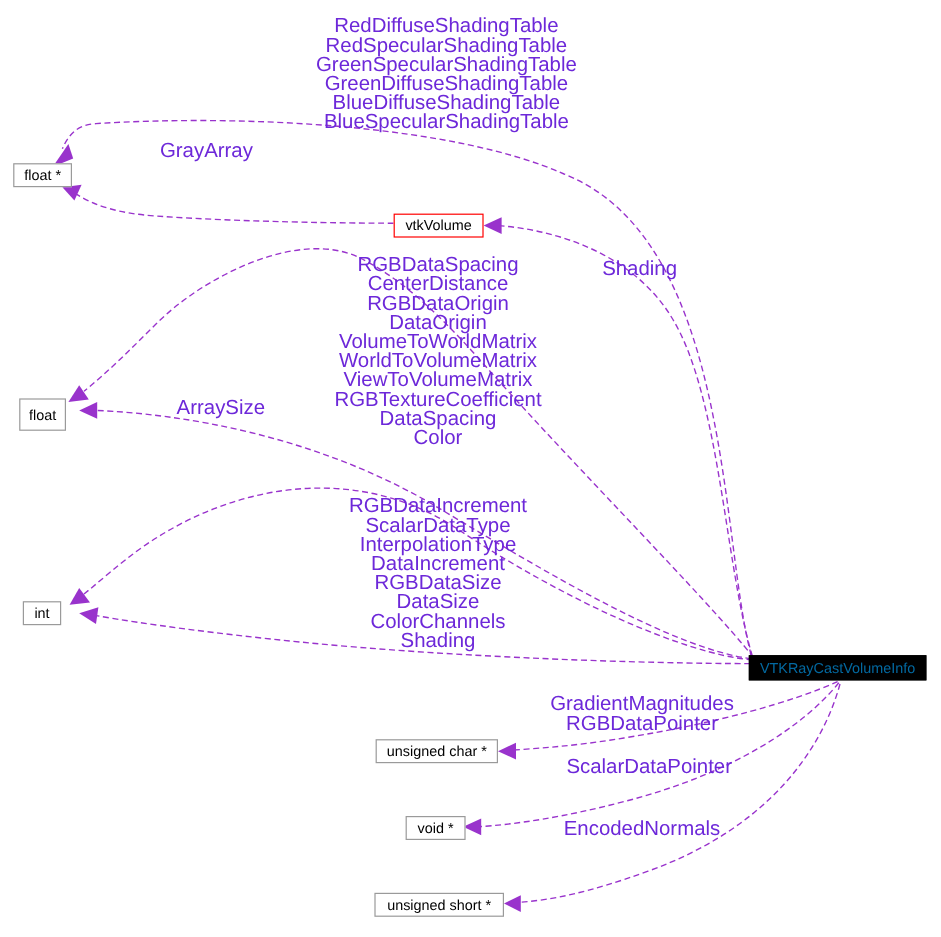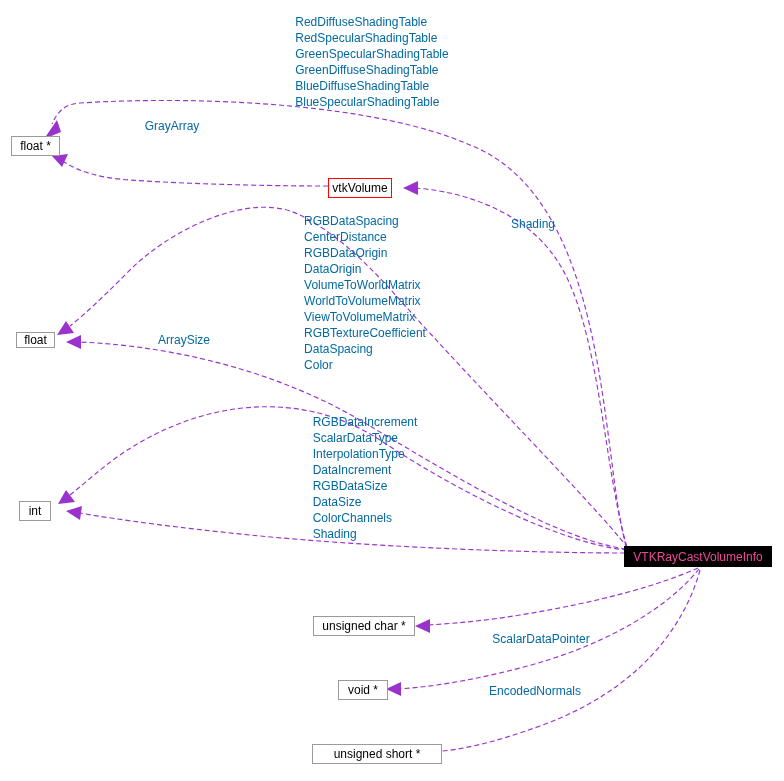--- a/index.html
+++ b/index.html
@@ -49,27 +49,27 @@
     align-items: center;
     justify-content: center;
     padding: 0 7px;
   }
   .node-box.red {
     border: 1px solid #ff0000;
   }
   .node-box.focus {
     border: 1px solid #000000;
     background: #000000;
-    color: #ec4899;
+    color: #0369a1;
   }
   .edge-label {
     position: absolute;
-    font-size: 12px;
-    color: #0369a1;
-    text-align: left;
+    font-size: 17px;
+    color: #6d28d9;
+    text-align: center;
     line-height: 16px;
     white-space: nowrap;
     transform: translateX(-50%);
   }
 </style>
 </head>
 <body>
 
 <div id="diagram-root">
 
@@ -103,45 +103,45 @@
     <polygon class="arrow-head" points="386,689 401,682 401,696"></polygon>
 
     <path class="edge-path" d="M 700,570 C 685,625 640,690 540,726 C 490,744 460,750 432,752"></path>
     <polygon class="arrow-head" points="420,753 434,746 434,760"></polygon>
   </svg>
 
   <div class="node-box" id="node-floatptr" style="left:11px; top:136px; width:49px; height:20px;">
     <span>float *</span>
   </div>
 
-  <div class="node-box red" id="node-vtkvolume" style="left:328px; top:178px; width:64px; height:20px;">
+  <div class="node-box red" id="node-vtkvolume" style="left:328px; top:178px; width:75px; height:20px;">
     <span>vtkVolume</span>
   </div>
 
-  <div class="node-box" id="node-float" style="left:16px; top:332px; width:39px; height:16px;">
+  <div class="node-box" id="node-float" style="left:16px; top:332px; width:39px; height:27px;">
     <span>float</span>
   </div>
 
   <div class="node-box" id="node-int" style="left:19px; top:501px; width:32px; height:20px;">
     <span>int</span>
   </div>
 
   <div class="node-box focus" id="node-focus" style="left:624px; top:546px; width:148px; height:21px;">
     <span>VTKRayCastVolumeInfo</span>
   </div>
 
   <div class="node-box" id="node-ucharptr" style="left:313px; top:616px; width:102px; height:20px;">
     <span>unsigned char *</span>
   </div>
 
   <div class="node-box" id="node-voidptr" style="left:338px; top:680px; width:50px; height:20px;">
     <span>void *</span>
   </div>
 
-  <div class="node-box" id="node-ushortptr" style="left:312px; top:744px; width:130px; height:20px;align-items:center;">
+  <div class="node-box" id="node-ushortptr" style="left:312px; top:744px; width:108px; height:20px;align-items:center;">
     <span>unsigned short *</span>
   </div>
 
   <div class="edge-label" id="lbl-shading" style="left:372px; top:14px;">
       <div>RedDiffuseShadingTable</div>
       <div>RedSpecularShadingTable</div>
       <div>GreenSpecularShadingTable</div>
       <div>GreenDiffuseShadingTable</div>
       <div>BlueDiffuseShadingTable</div>
       <div>BlueSpecularShadingTable</div>
@@ -177,20 +177,24 @@
       <div>RGBDataIncrement</div>
       <div>ScalarDataType</div>
       <div>InterpolationType</div>
       <div>DataIncrement</div>
       <div>RGBDataSize</div>
       <div>DataSize</div>
       <div>ColorChannels</div>
       <div>Shading</div>
     </div>
 
+  <div class="edge-label" id="lbl-uchar" style="left:535px; top:579px;">
+      <div>GradientMagnitudes</div>
+      <div>RGBDataPointer</div>
+    </div>
 
   <div class="edge-label" id="lbl-void" style="left:541px; top:631px;">
       <div>ScalarDataPointer</div>
     </div>
 
   <div class="edge-label" id="lbl-ushort" style="left:535px; top:683px;">
       <div>EncodedNormals</div>
     </div>
 
 </div>

